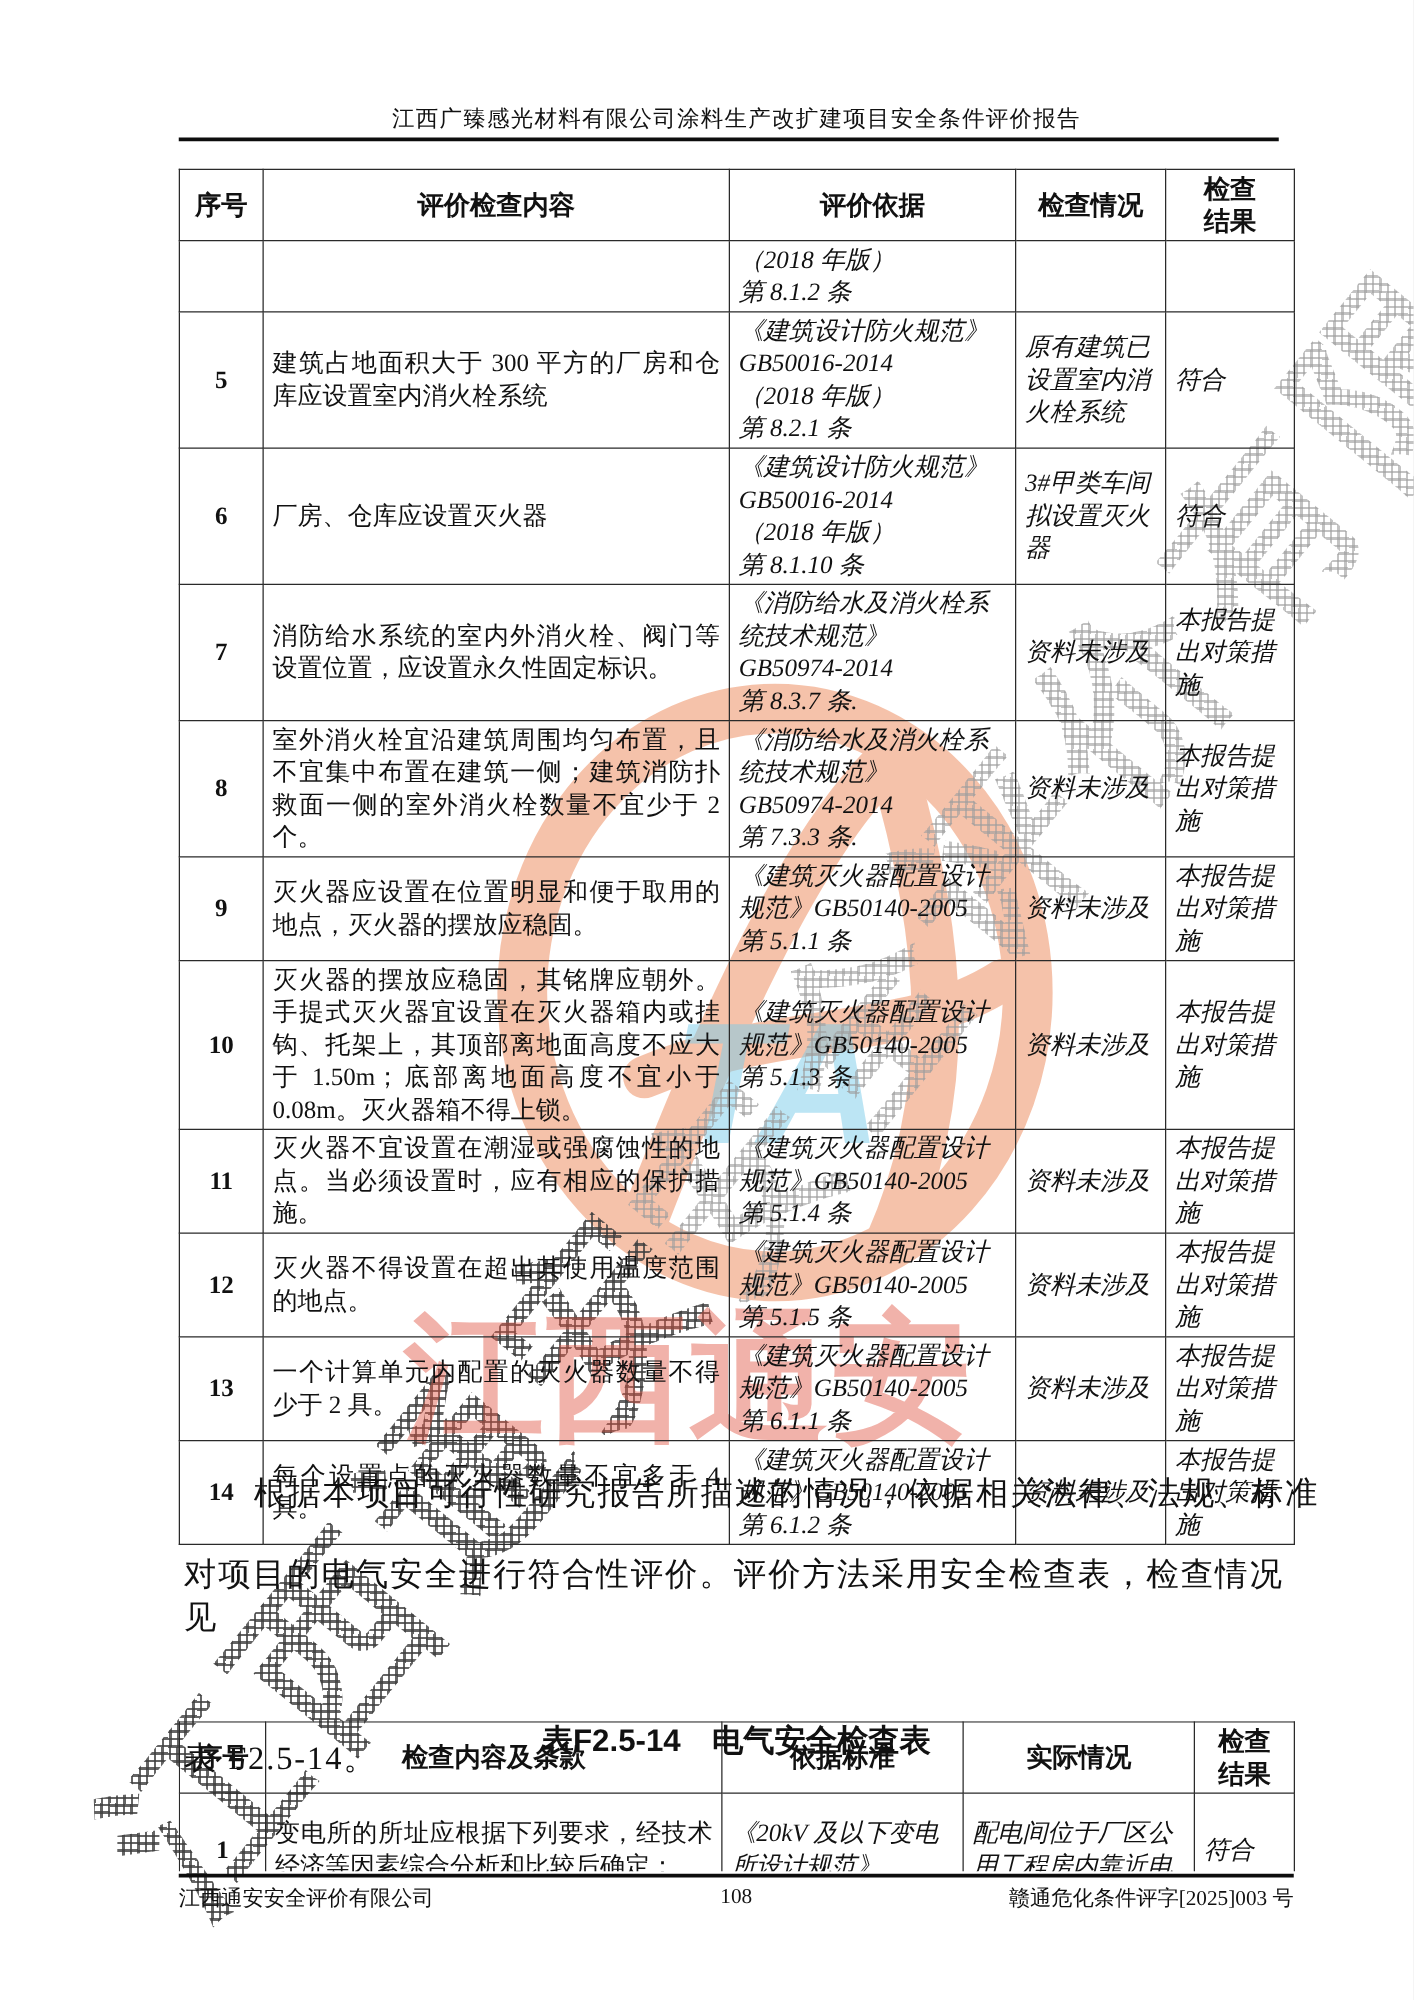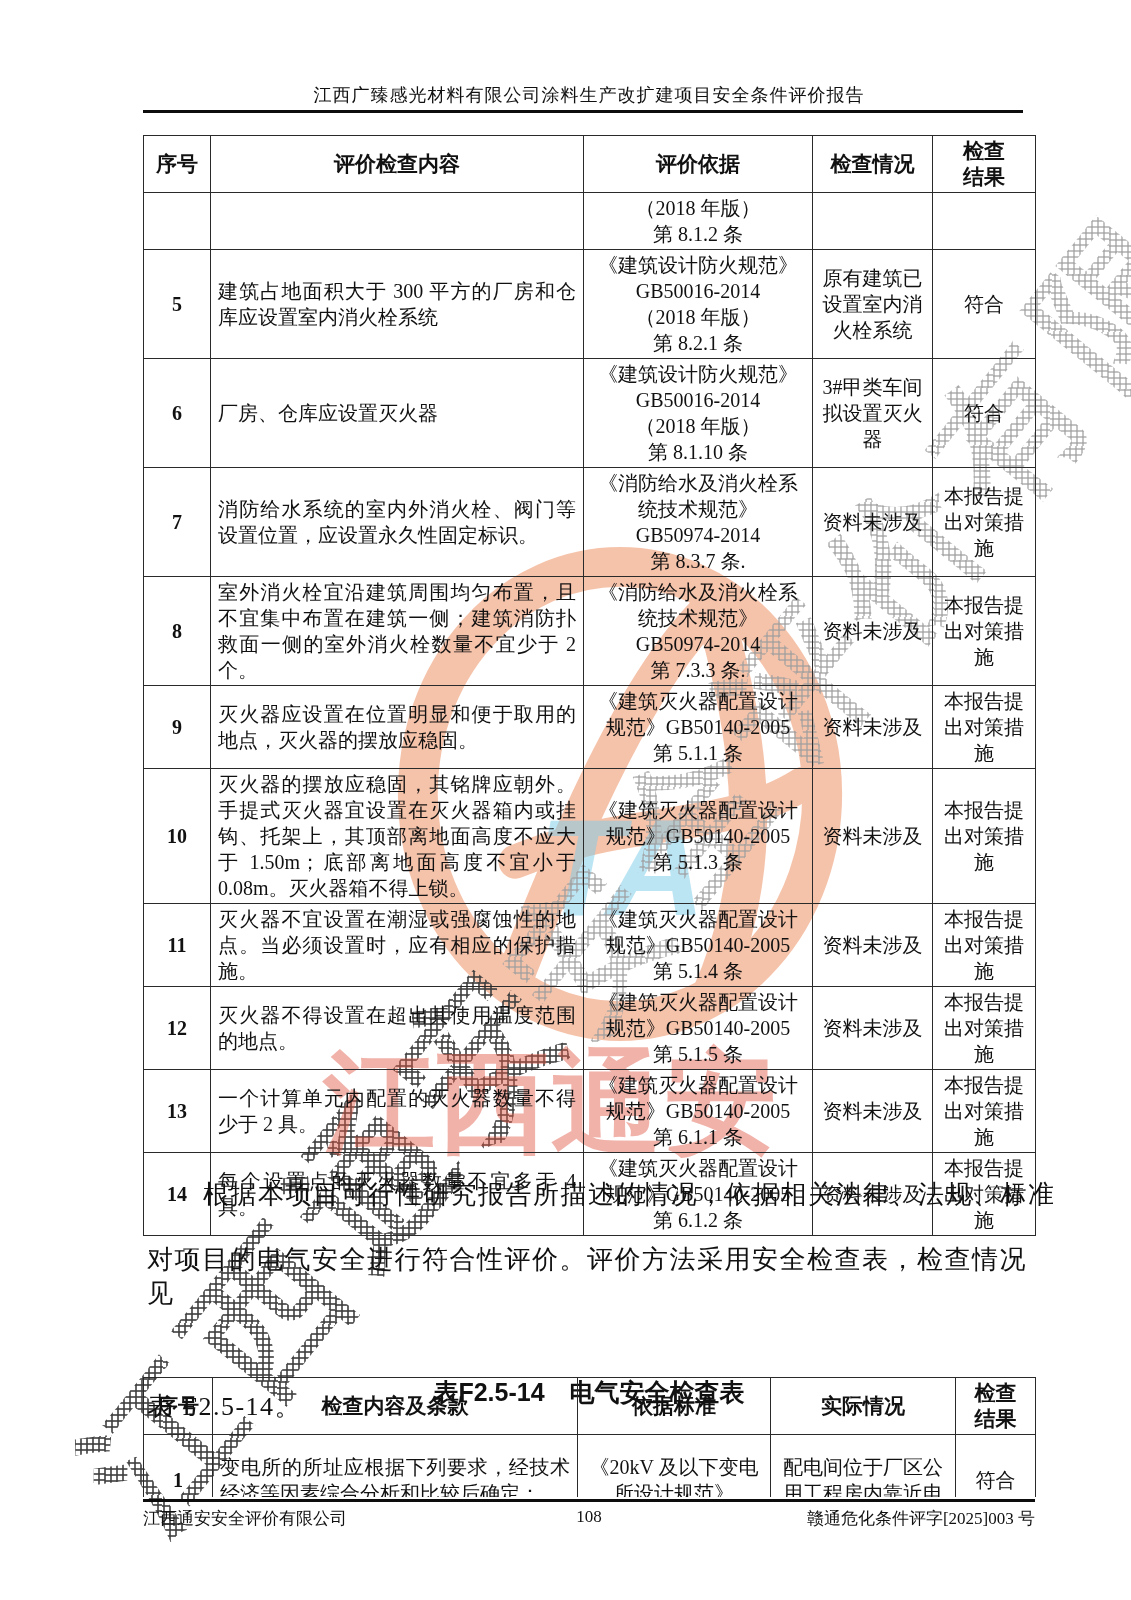--- a/index.html
+++ b/index.html
@@ -27,21 +27,21 @@
   .hdr-title{position:absolute;left:143px;top:83px;width:892px;text-align:center;
              font-size:18px;letter-spacing:1px;}
   .hdr-rule{position:absolute;left:143px;top:110px;width:880px;height:3px;background:#0d0d0d;}
   table{border-collapse:collapse;table-layout:fixed;}
   .tbl{position:absolute;left:143px;width:892px;}
   .tbl td{border:1px solid #2a2a2a;vertical-align:middle;font-size:20px;line-height:26px;
           padding:2px 7px;overflow:hidden;}
   .tbl .th{font-weight:bold;text-align:center;font-size:21px;padding:2px 2px;}
   .col-no{text-align:center;font-weight:bold;font-family:"Liberation Serif","DejaVu Serif",serif;}
   .col-content{text-align:justify;text-justify:inter-character;}
-  .col-basis,.col-situation,.col-result{text-align:center;}
+  .col-basis,.col-situation,.col-result{font-style:italic;}
   .pre{white-space:pre-line;}
   .t1{top:135px;}
   .para{position:absolute;left:147px;width:888px;font-size:26px;line-height:34px;letter-spacing:1.5px;}
   .para-l1{top:1178px;padding-left:56px;}
   .para-l2{top:1243px;}
   .para-l3{top:1362px;margin-top:28px;}
   .t2-title{position:absolute;left:143px;top:1337px;width:892px;text-align:center;
             font-family:"Liberation Sans","DejaVu Sans",sans-serif;font-weight:bold;font-size:25px;margin-top:39px;}
   .t2-clip{position:absolute;left:143px;top:1377px;width:894px;height:120px;overflow:hidden;}
   .t2{width:892px;}

